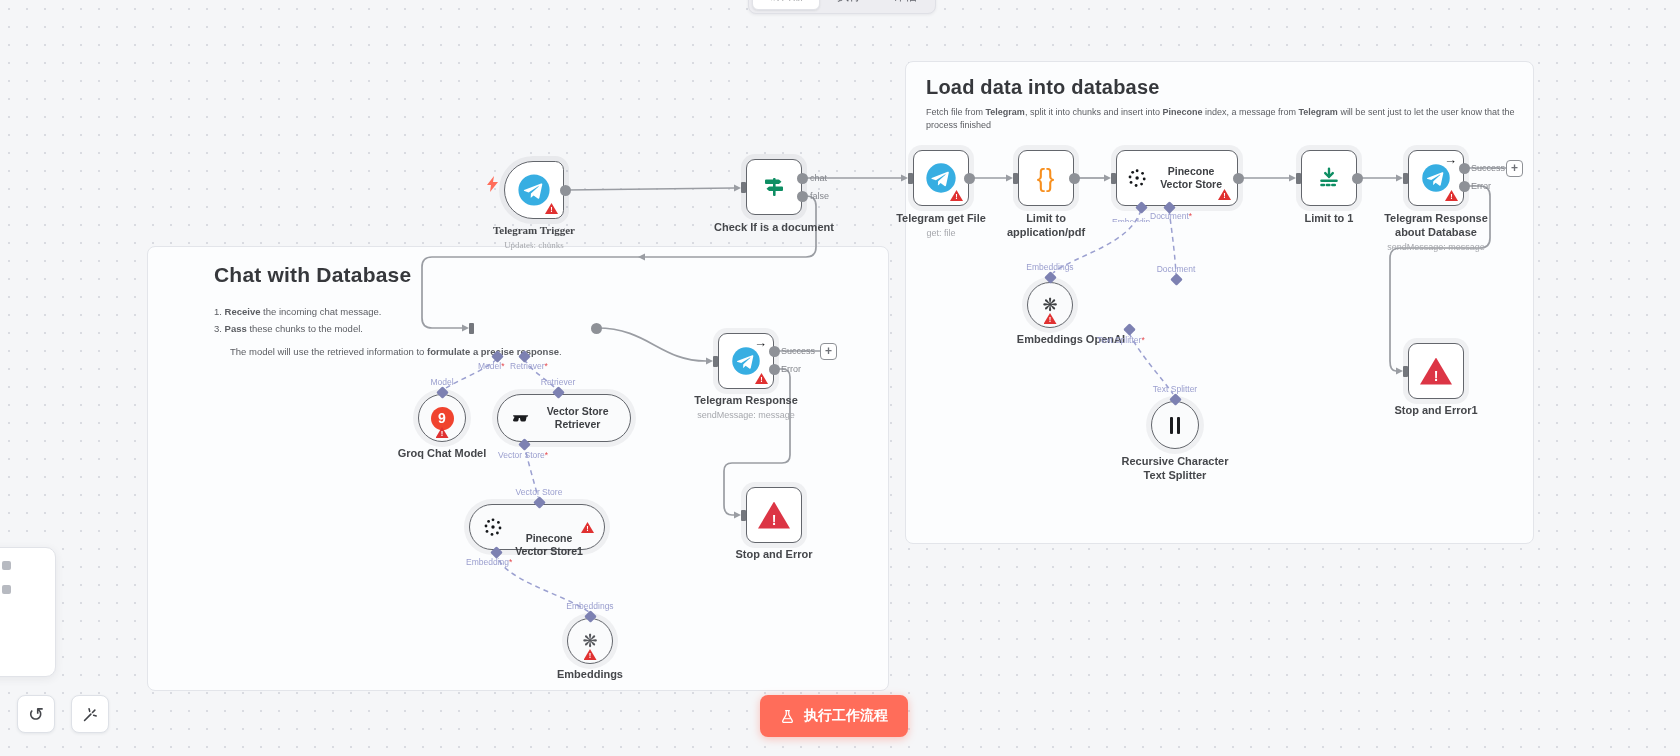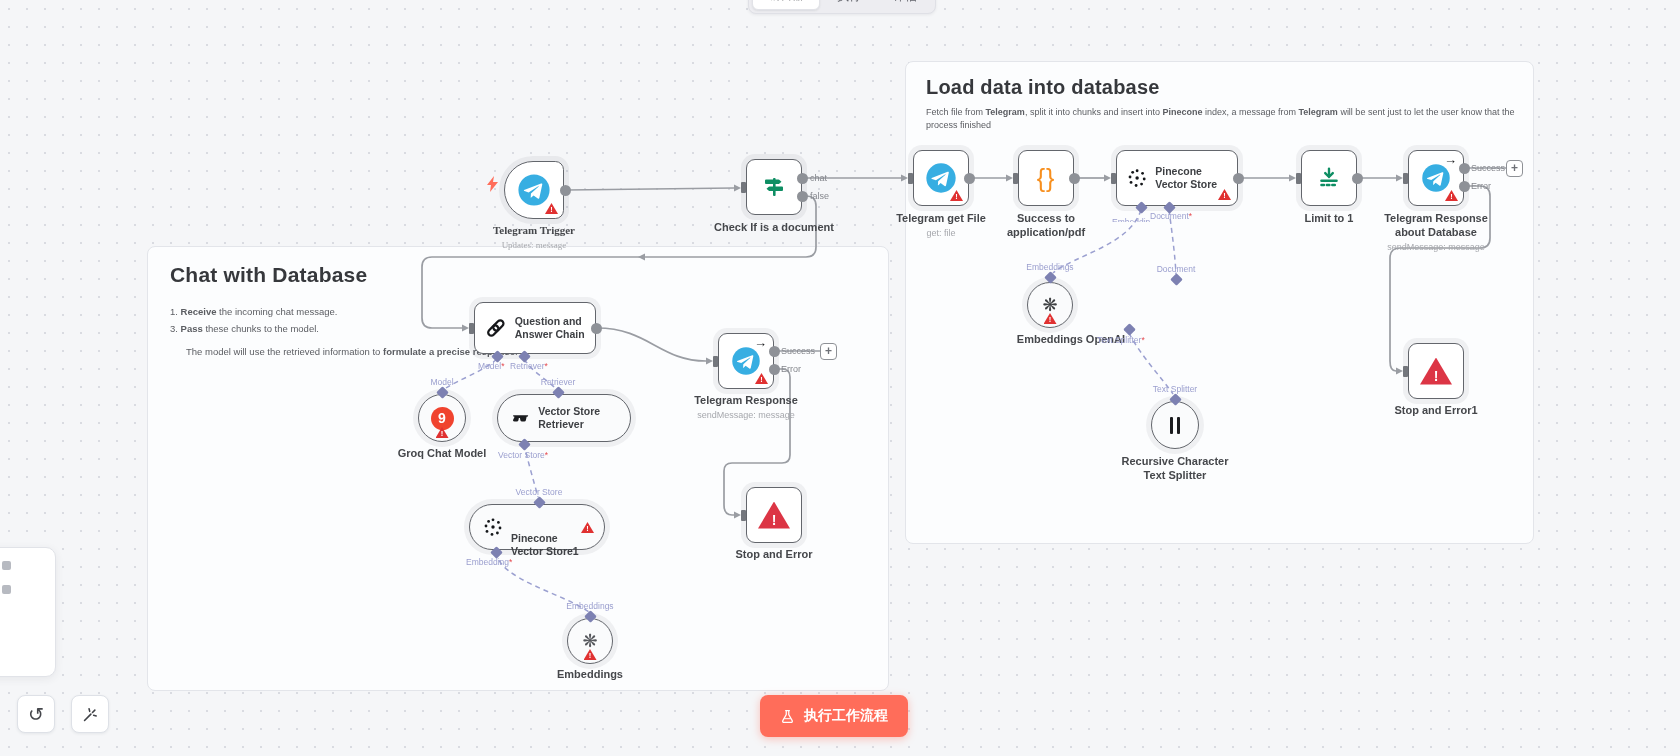--- a/index.html
+++ b/index.html
@@ -25,21 +25,21 @@
   .dwire { fill:none; stroke:#9ba0d0; stroke-width:1.5px; stroke-dasharray:5 4; }
   .ahead { fill:#9a9da3; stroke:none; }
 
   
   .node { position:absolute; background:#fff; border:1.7px solid #63666c; border-radius:9px;
           box-shadow:0 0 0 5px rgba(70,76,90,.07); display:flex; align-items:center; justify-content:center; z-index:3; }
   .node.trigger { border-radius:30px 9px 9px 30px; }
   .node.wide { justify-content:flex-start; gap:8px; padding:0 10px; }
   .node.pill { border-radius:28px; background:#fafbfc; justify-content:flex-start; gap:8px; padding:0 13px; }
   .node.circle { border-radius:50%; background:#fafbfc; }
-  .ntext { font-size:10.5px; font-weight:700; color:#3e4044; line-height:1.25; }
+  .ntext { font-size:10.5px; font-weight:700; color:#3e4044; line-height:1.25;text-align:center; }
   .nlabel { position:absolute; text-align:center; font-size:11px; font-weight:700; color:#45474b; line-height:1.25; z-index:4; }
   .nsub { font-size:9px; font-weight:400; color:#a6a8ad; margin-top:2px; }
 
   
   .outdot { position:absolute; width:11px; height:11px; border-radius:50%; background:#8e9197; z-index:5; }
   .innotch { position:absolute; width:5px; height:11px; background:#74777d; border-radius:1px; z-index:5; }
   .port { position:absolute; width:9px; height:9px; background:#7d81b2; transform:rotate(45deg); border-radius:1.5px; z-index:5; }
   .plabel { position:absolute; font-size:8.5px; color:#9a9ece; white-space:nowrap; z-index:4; }
   .plabel .req { color:#e5484d; }
   .plabel.ctr { text-align:center; }
@@ -89,21 +89,21 @@
 
   .leftpanel { position:absolute; left:-30px; top:547px; width:86px; height:130px; background:#fff;
                border:1px solid #e1e3e8; border-radius:10px; box-shadow:0 2px 8px rgba(50,55,70,.08); z-index:9; }
   .leftpanel i { position:absolute; left:31px; width:9px; height:9px; background:#b7bac1; border-radius:2px; }
 </style>
 </head>
 <body>
 
 <div class="canvas">
 
-  <div class="sticky" style="left:147px;top:246px;width:742px;height:445px;">
+  <div class="sticky" style="left:147px;top:246px;width:742px;height:445px;padding-left:44px;">
     <h1 style="margin:16px 0 0 22px;">Chat with Database</h1>
     <div class="body" style="margin:18px 0 0 22px;">
       <div><span>1. </span><span style="font-weight: 700;">Receive</span><span> the incoming chat message.</span></div>
       <div><span>3. </span><span style="font-weight: 700;">Pass</span><span> these chunks to the model.</span></div>
       <div style="margin-left:16px;margin-top:9px;"><span>The model will use the retrieved information to </span><span style="font-weight: 700;">formulate a precise response</span><span>.</span></div>
     </div>
   </div>
 
   <div class="sticky" style="left:905px;top:61px;width:629px;height:483px;">
     <h1 style="margin:14px 0 0 20px;font-size:20px;">Load data into database</h1>
@@ -151,21 +151,21 @@
   <div class="node trigger" style="left:504px;top:161px;width:60px;height:58px;">
     <svg width="34" height="34" viewBox="0 0 24 24">
         <circle cx="12" cy="12" r="11" fill="#37aee2"></circle>
         <path d="M5.5 11.8 l11.5 -4.4 c.6 -.2 1 .1 .8 .9 l-2 9.2 c-.15 .65 -.55 .8 -1.1 .5 l-3 -2.2 -1.45 1.4 c-.16 .16 -.3 .3 -.6 .3 l.2 -3 5.5 -5 c.24 -.2 -.05 -.33 -.37 -.12 l-6.8 4.3 -2.9 -.9 c-.63 -.2 -.64 -.63 .12 -.9 z" fill="#fff"></path>
       </svg>
     <span class="warn" style="right:5px;bottom:4px;"></span>
   </div>
   <div class="outdot" style="left:559.5px;top:184.5px;"></div>
   <div class="nlabel" style="left:459px;top:224px;width:150px;font-family:Liberation Serif, serif;">
     <div>Telegram Trigger</div>
-    <div class="nsub">Updates: message</div>
+    <div class="nsub">Updates: chunks</div>
   </div>
 
   <div class="node" style="left:746px;top:159px;width:56px;height:56px;">
     <svg width="24" height="24" viewBox="0 0 24 24" fill="#0e8e63">
       <rect x="11" y="3" width="2.6" height="18" rx="1"></rect>
       <path d="M4 4.5 h12.5 a1 1 0 0 1 .7 .3 l2.3 2 -2.3 2 a1 1 0 0 1 -.7 .3 H4 a1 1 0 0 1 -1 -1 v-2.6 a1 1 0 0 1 1 -1 z"></path>
       <path d="M20 11.5 h-12.5 a1 1 0 0 0 -.7 .3 l-2.3 2 2.3 2 a1 1 0 0 0 .7 .3 H20 a1 1 0 0 0 1 -1 v-2.6 a1 1 0 0 0 -1 -1 z"></path>
     </svg>
   </div>
   <div class="innotch" style="left:741px;top:181.5px;"></div>
@@ -187,21 +187,21 @@
   <div class="nlabel" style="left:866px;top:212px;width:150px;">
     <div>Telegram get File</div>
     <div class="nsub">get: file</div>
   </div>
 
   <div class="node" style="left:1018px;top:150px;width:56px;height:56px;">
     <span class="braces">{}</span>
   </div>
   <div class="innotch" style="left:1013px;top:172.5px;"></div>
   <div class="outdot" style="left:1068.5px;top:172.5px;"></div>
-  <div class="nlabel" style="left:996px;top:212px;width:100px;">Success to application/pdf</div>
+  <div class="nlabel" style="left:996px;top:212px;width:100px;">Limit to application/pdf</div>
 
   <div class="node wide" style="left:1116px;top:150px;width:122px;height:56px;">
     <svg width="22" height="22" viewBox="0 0 20 20">
         <g fill="#15171a">
           <circle cx="10" cy="2.8" r="1.4"></circle>
           <circle cx="15.4" cy="5.4" r="1.4"></circle>
           <circle cx="17" cy="11" r="1.4"></circle>
           <circle cx="14.4" cy="16" r="1.4"></circle>
           <circle cx="9" cy="17.4" r="1.4"></circle>
           <circle cx="4" cy="14.4" r="1.4"></circle>
@@ -275,29 +275,20 @@
   <div class="port" style="left:1170.5px;top:394.5px;"></div>
   <div class="plabel ctr" style="left:1145px;top:384px;width:60px;">Text Splitter</div>
   <div class="nlabel" style="left:1115px;top:455px;width:120px;">Recursive Character Text Splitter</div>
 
   <div class="node" style="left:1408px;top:343px;width:56px;height:56px;">
     <span class="bigwarn"></span>
   </div>
   <div class="innotch" style="left:1403px;top:365.5px;"></div>
   <div class="nlabel" style="left:1361px;top:404px;width:150px;">Stop and Error1</div>
 
-  <div class="node wide" style="left:474px;top:302px;width:122px;height:52px;">
-    <svg width="24" height="24" viewBox="0 0 24 24">
-      <g fill="none" stroke="#17181b" stroke-width="2.5" transform="rotate(-45 12 12)">
-        <rect x="1.5" y="8.5" width="13" height="7" rx="3.5"></rect>
-          <rect x="9.5" y="8.5" width="13" height="7" rx="3.5"></rect>
-      </g>
-    </svg>
-    <div class="ntext" style="width:78px;">Question and Answer Chain</div>
-  </div>
   <div class="innotch" style="left:469px;top:322.5px;"></div>
   <div class="outdot" style="left:590.5px;top:322.5px;"></div>
   <div class="port" style="left:492.5px;top:351.5px;"></div>
   <div class="port" style="left:519.5px;top:351.5px;"></div>
   <div class="plabel" style="left:478px;top:361px;"><span>Model</span><span class="req">*</span></div>
   <div class="plabel" style="left:510px;top:361px;"><span>Retriever</span><span class="req">*</span></div>
 
   <div class="node circle" style="left:418px;top:394px;width:48px;height:48px;">
     <span class="groq-circle">9</span>
     <span class="warn" style="left:50%;margin-left:-6.5px;bottom:3px;"></span>

